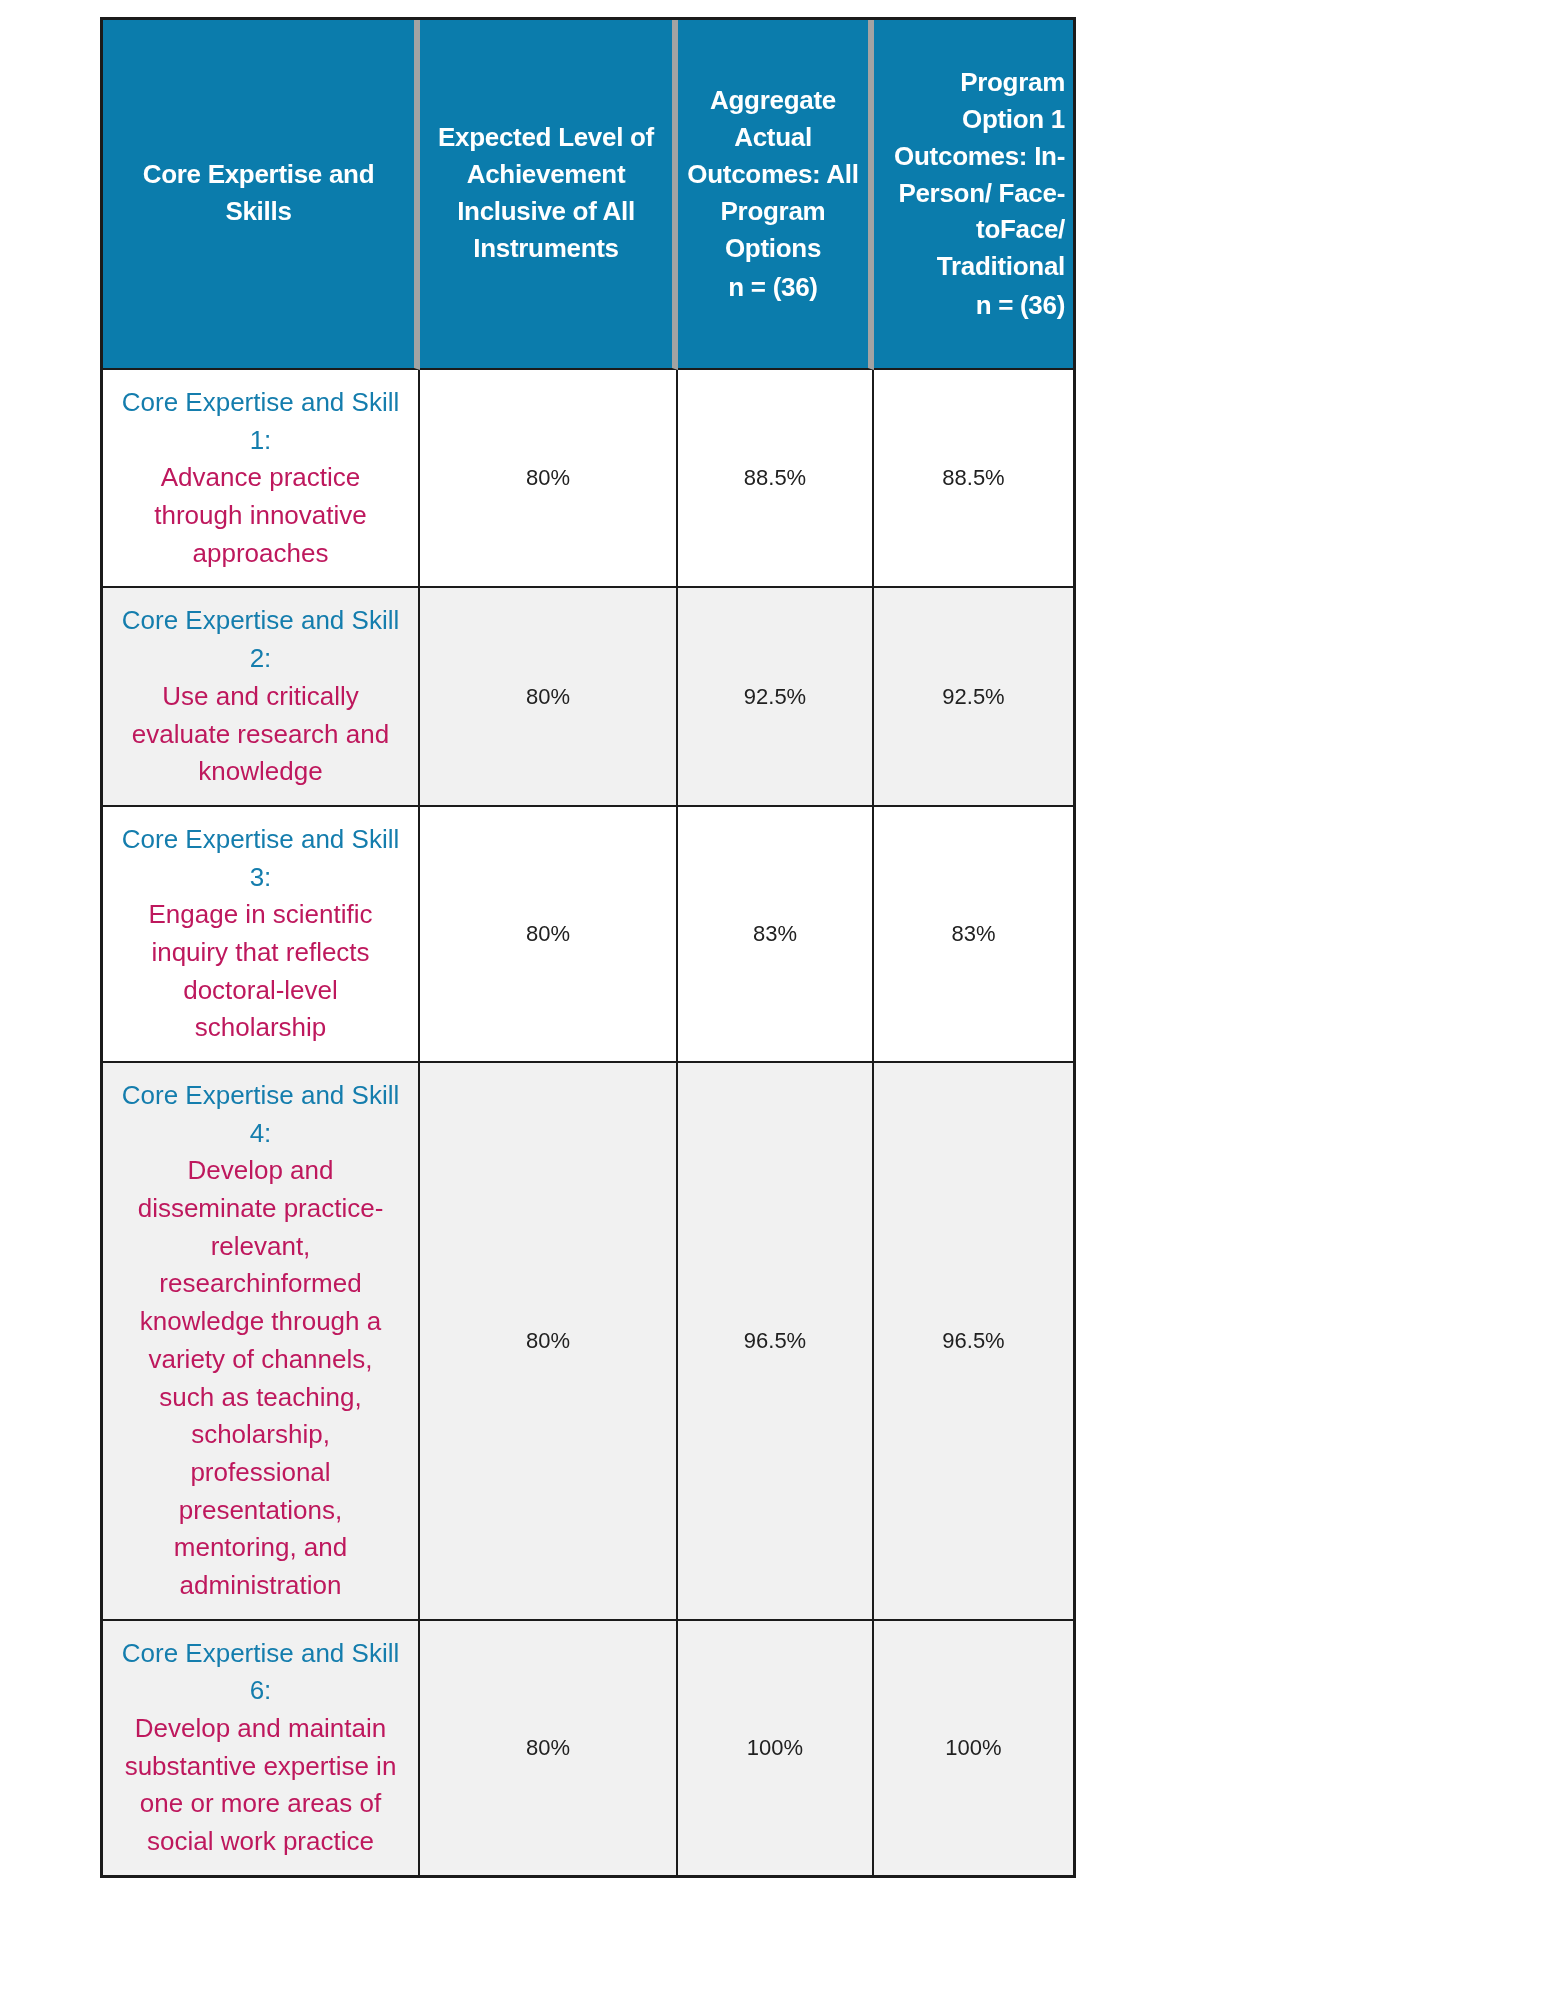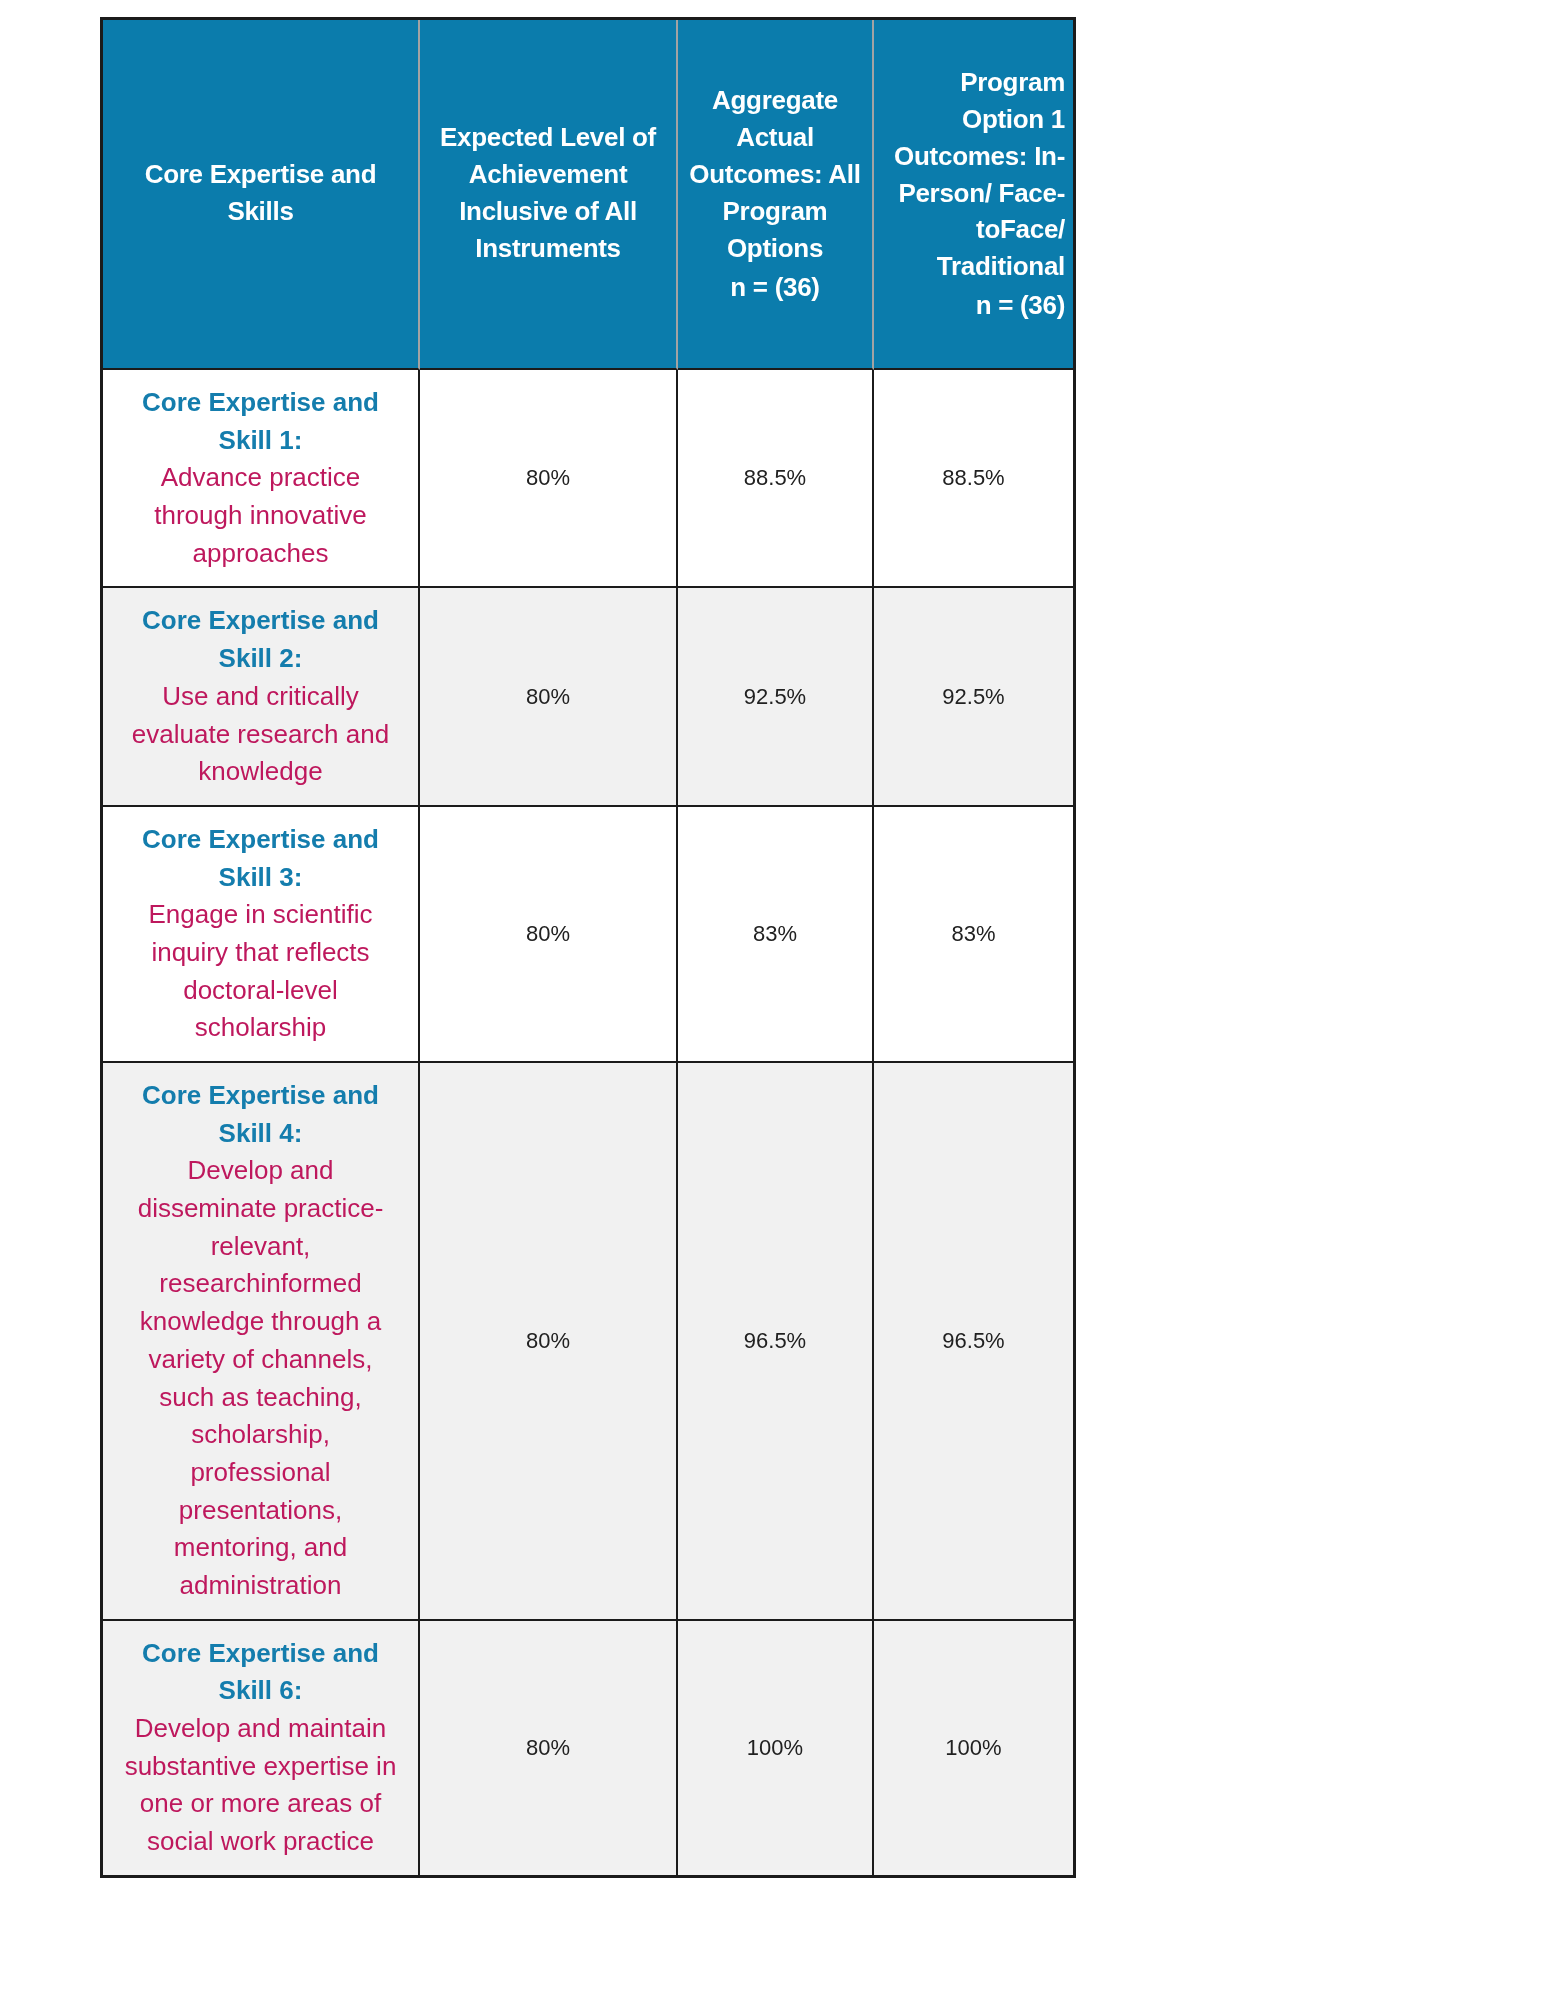--- a/index.html
+++ b/index.html
@@ -25,21 +25,21 @@
     background: #0b7cac;
     color: #ffffff;
     font-weight: bold;
     font-size: 26px;
     line-height: 1.42;
     letter-spacing: -0.3px;
     text-align: center;
     vertical-align: middle;
     height: 350px;
     padding: 10px 8px;
-    border-right: 2px solid #a3a3a3;
+    border-right: 6px solid #a3a3a3;
     border-bottom: 2px solid #1b1b1b;
   }
   th:last-child { border-right: none; text-align: right; }
   th .subtitle { margin-top: 2px; }
 
   td {
     vertical-align: middle;
     text-align: center;
     font-size: 26px;
     color: #212121;
@@ -48,21 +48,21 @@
     border-right: 2px solid #1b1b1b;
     border-bottom: 2px solid #1b1b1b;
     background: #ffffff;
   }
   td:last-child { border-right: none; }
   tr.last td { border-bottom: none; }
   tr.alt td { background: #f1f1f1; }
 
   .skill-title {
     color: #147dad;
-    font-weight: bold;
+    font-weight: normal;
   }
   .skill-desc { color: #be185d; }
 
   tr.r0 td { height: 165px; }
   tr.r1 td { height: 156px; }
   tr.r2 td { height: 202px; }
   tr.r3 td { height: 428px; }
   tr.r4 td { height: 199px; }
   tr.r5 td { height: 235px; }
   .value-cell { font-size: 22px; }

